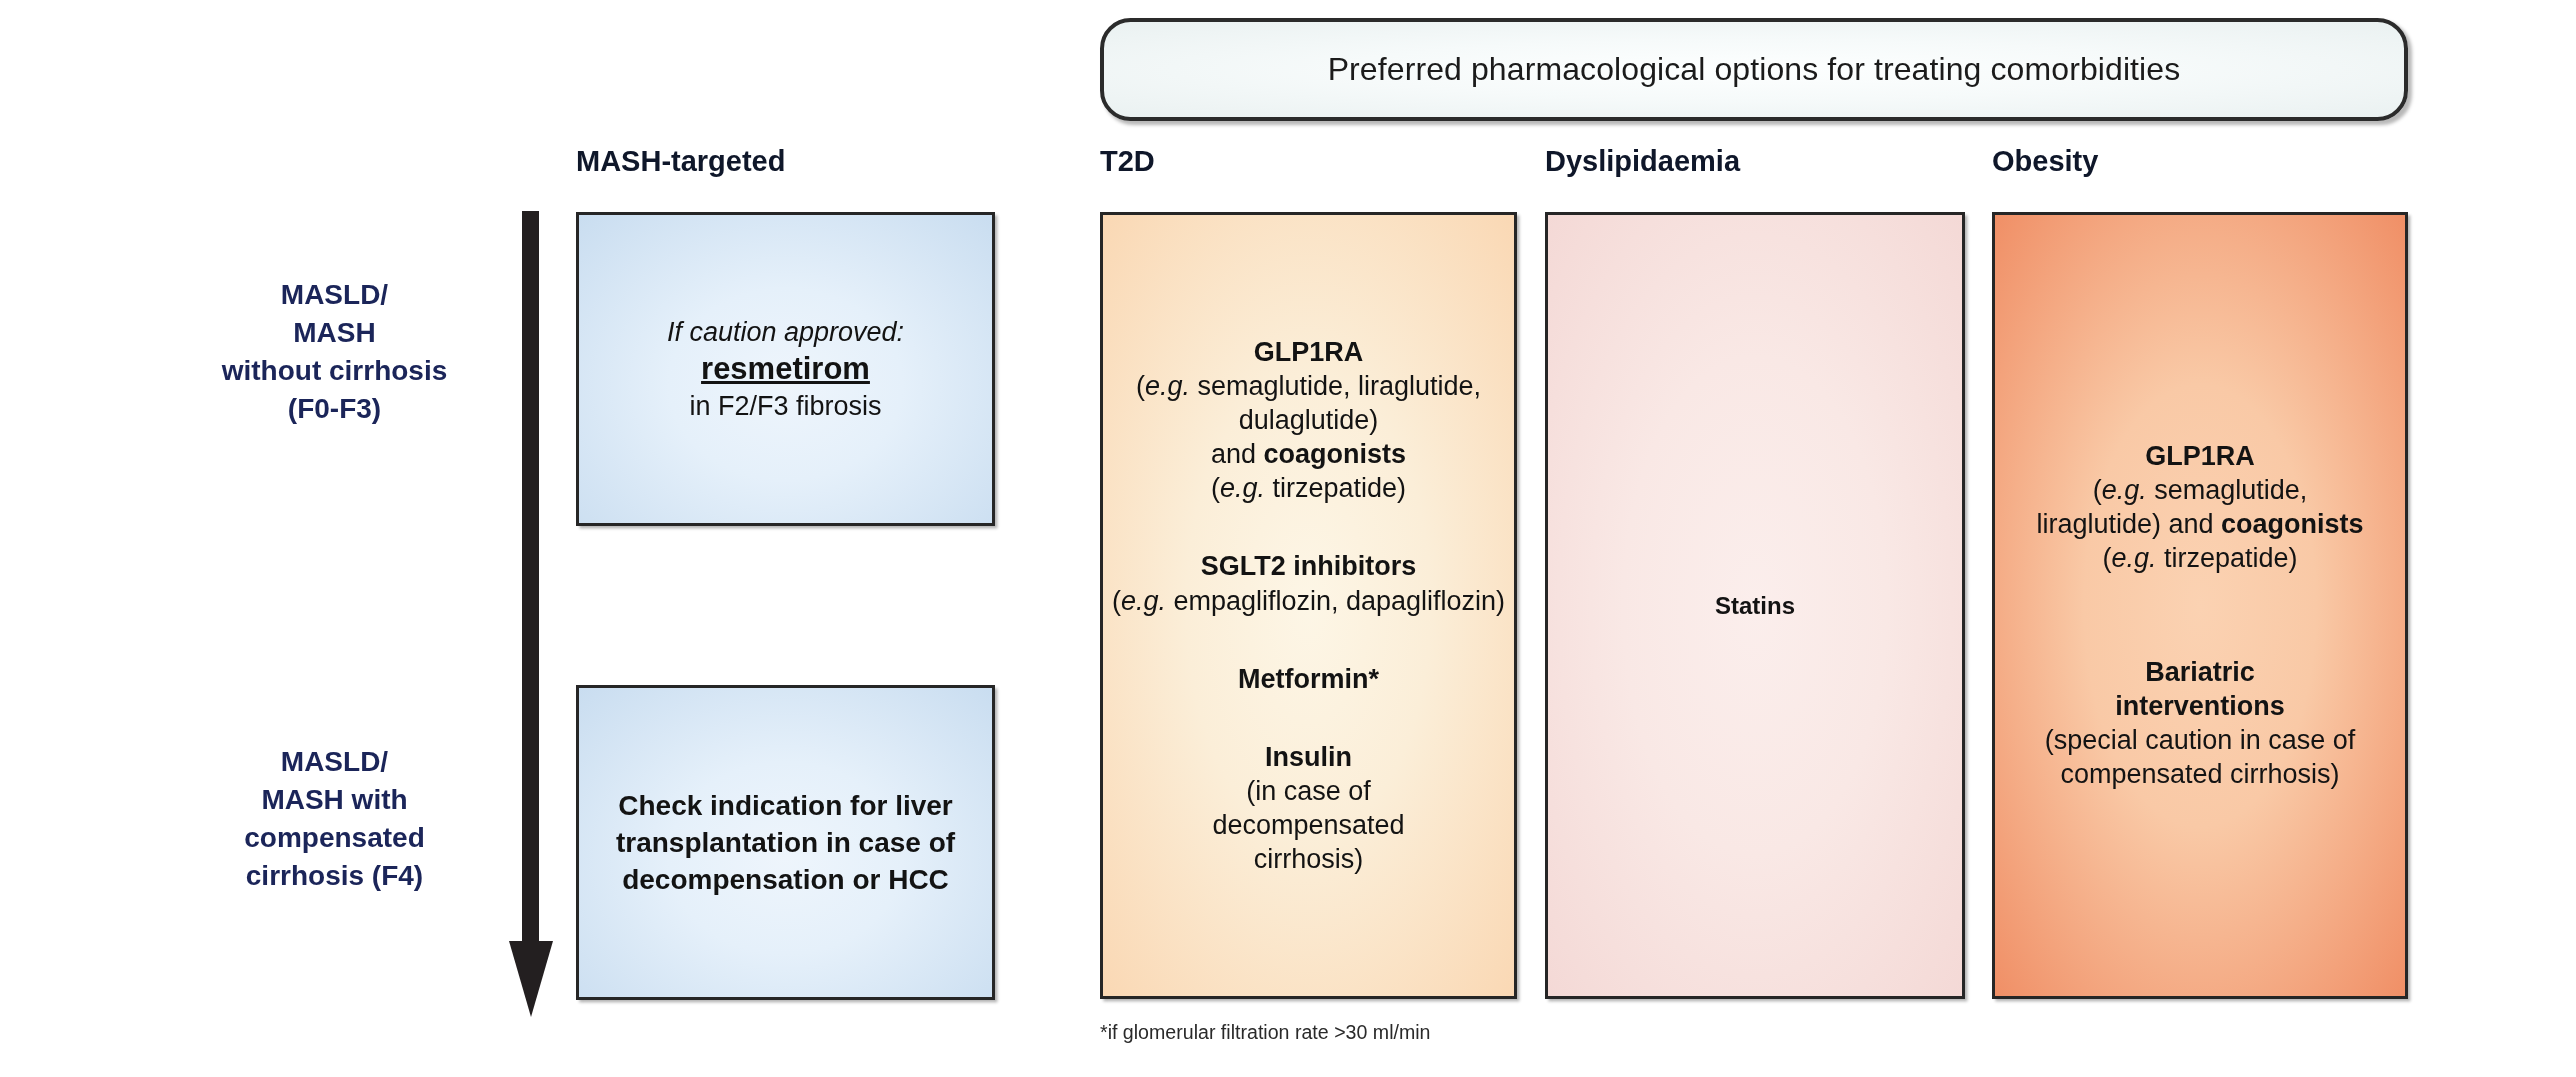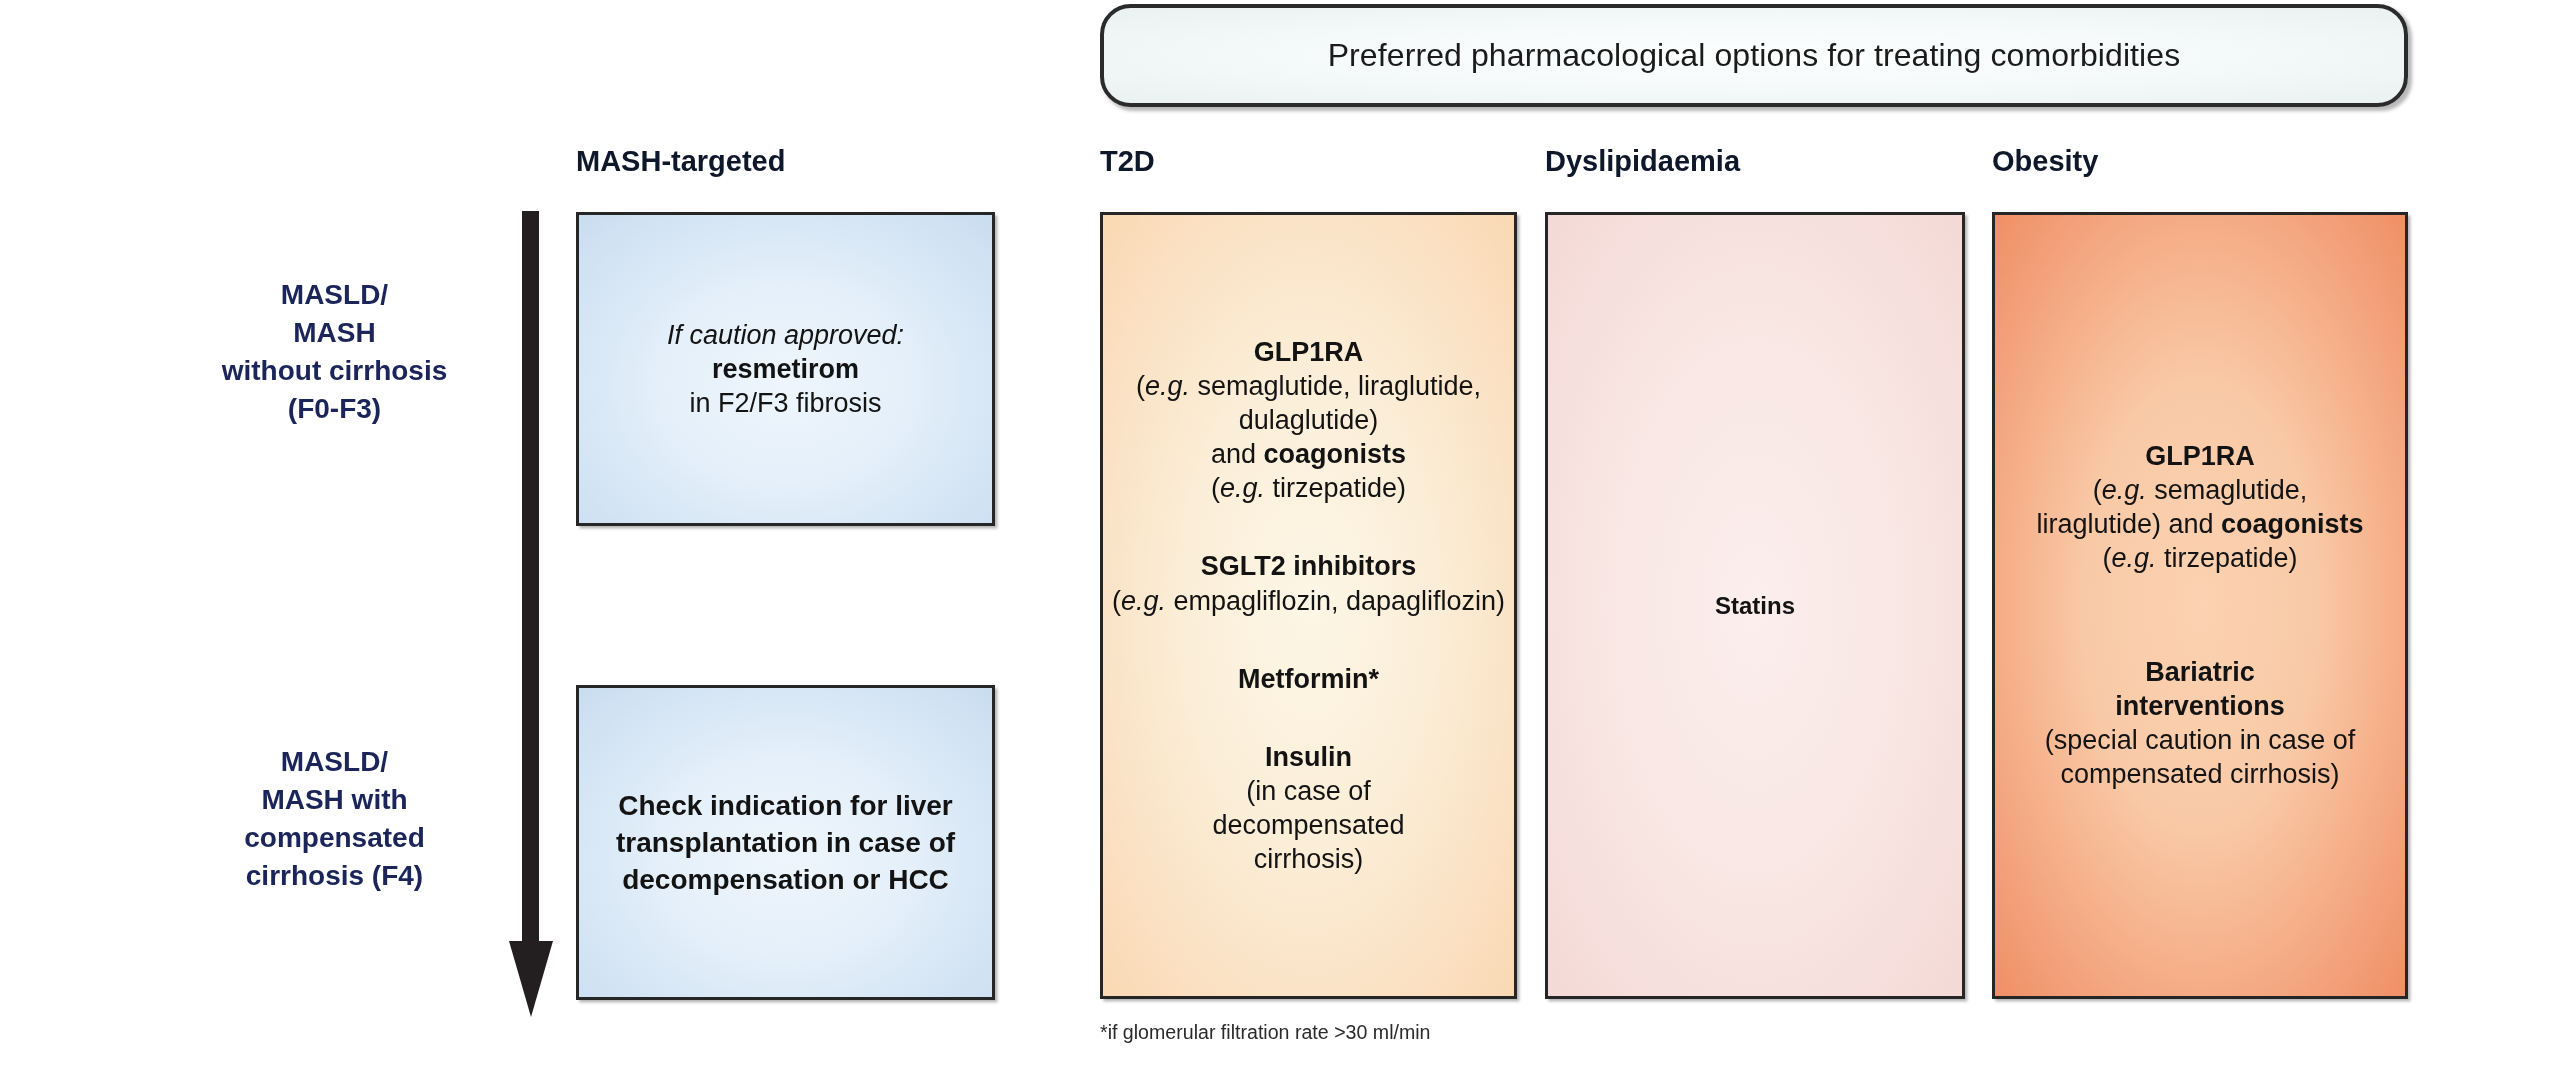--- a/index.html
+++ b/index.html
@@ -12,21 +12,21 @@
     height: 1078px;
     position: relative;
     font-family: "Liberation Sans", sans-serif;
     overflow: hidden;
   }
 
   
   #banner {
     position: absolute;
     left: 1100px;
-    top: 4px;
+    top: 18px;
     width: 1308px;
     height: 103px;
     box-sizing: border-box;
     border: 4.4px solid #2b2b2b;
     border-radius: 30.5px;
     background: radial-gradient(ellipse at 50% 50%, #fdffff 0%, #f6fafa 45%, #eaf1f1 100%);
     box-shadow: 3.6px 3.6px 3.6px rgba(0,0,0,0.28);
     display: flex;
     align-items: center;
     justify-content: center;
@@ -134,21 +134,21 @@
   .big-bold {
     font-size: 28px;
     font-weight: bold;
     line-height: 1.33;
   }
   .statins-text {
     font-size: 24px;
     font-weight: bold;
   }
   .resm-line1 { font-style: italic; font-size: 27px; }
-  .resm-line2 { font-weight: bold;  font-size: 27px; }
+  .resm-line2 { font-weight: bold;  font-size: 31px; text-decoration: underline; }
   .resm-line3 { font-size: 27px; }
 
   
   #footnote {
     position: absolute;
     left: 1100px;
     top: 1021px;
     font-size: 19.6px;
     color: #2a2a2a;
     white-space: nowrap;

